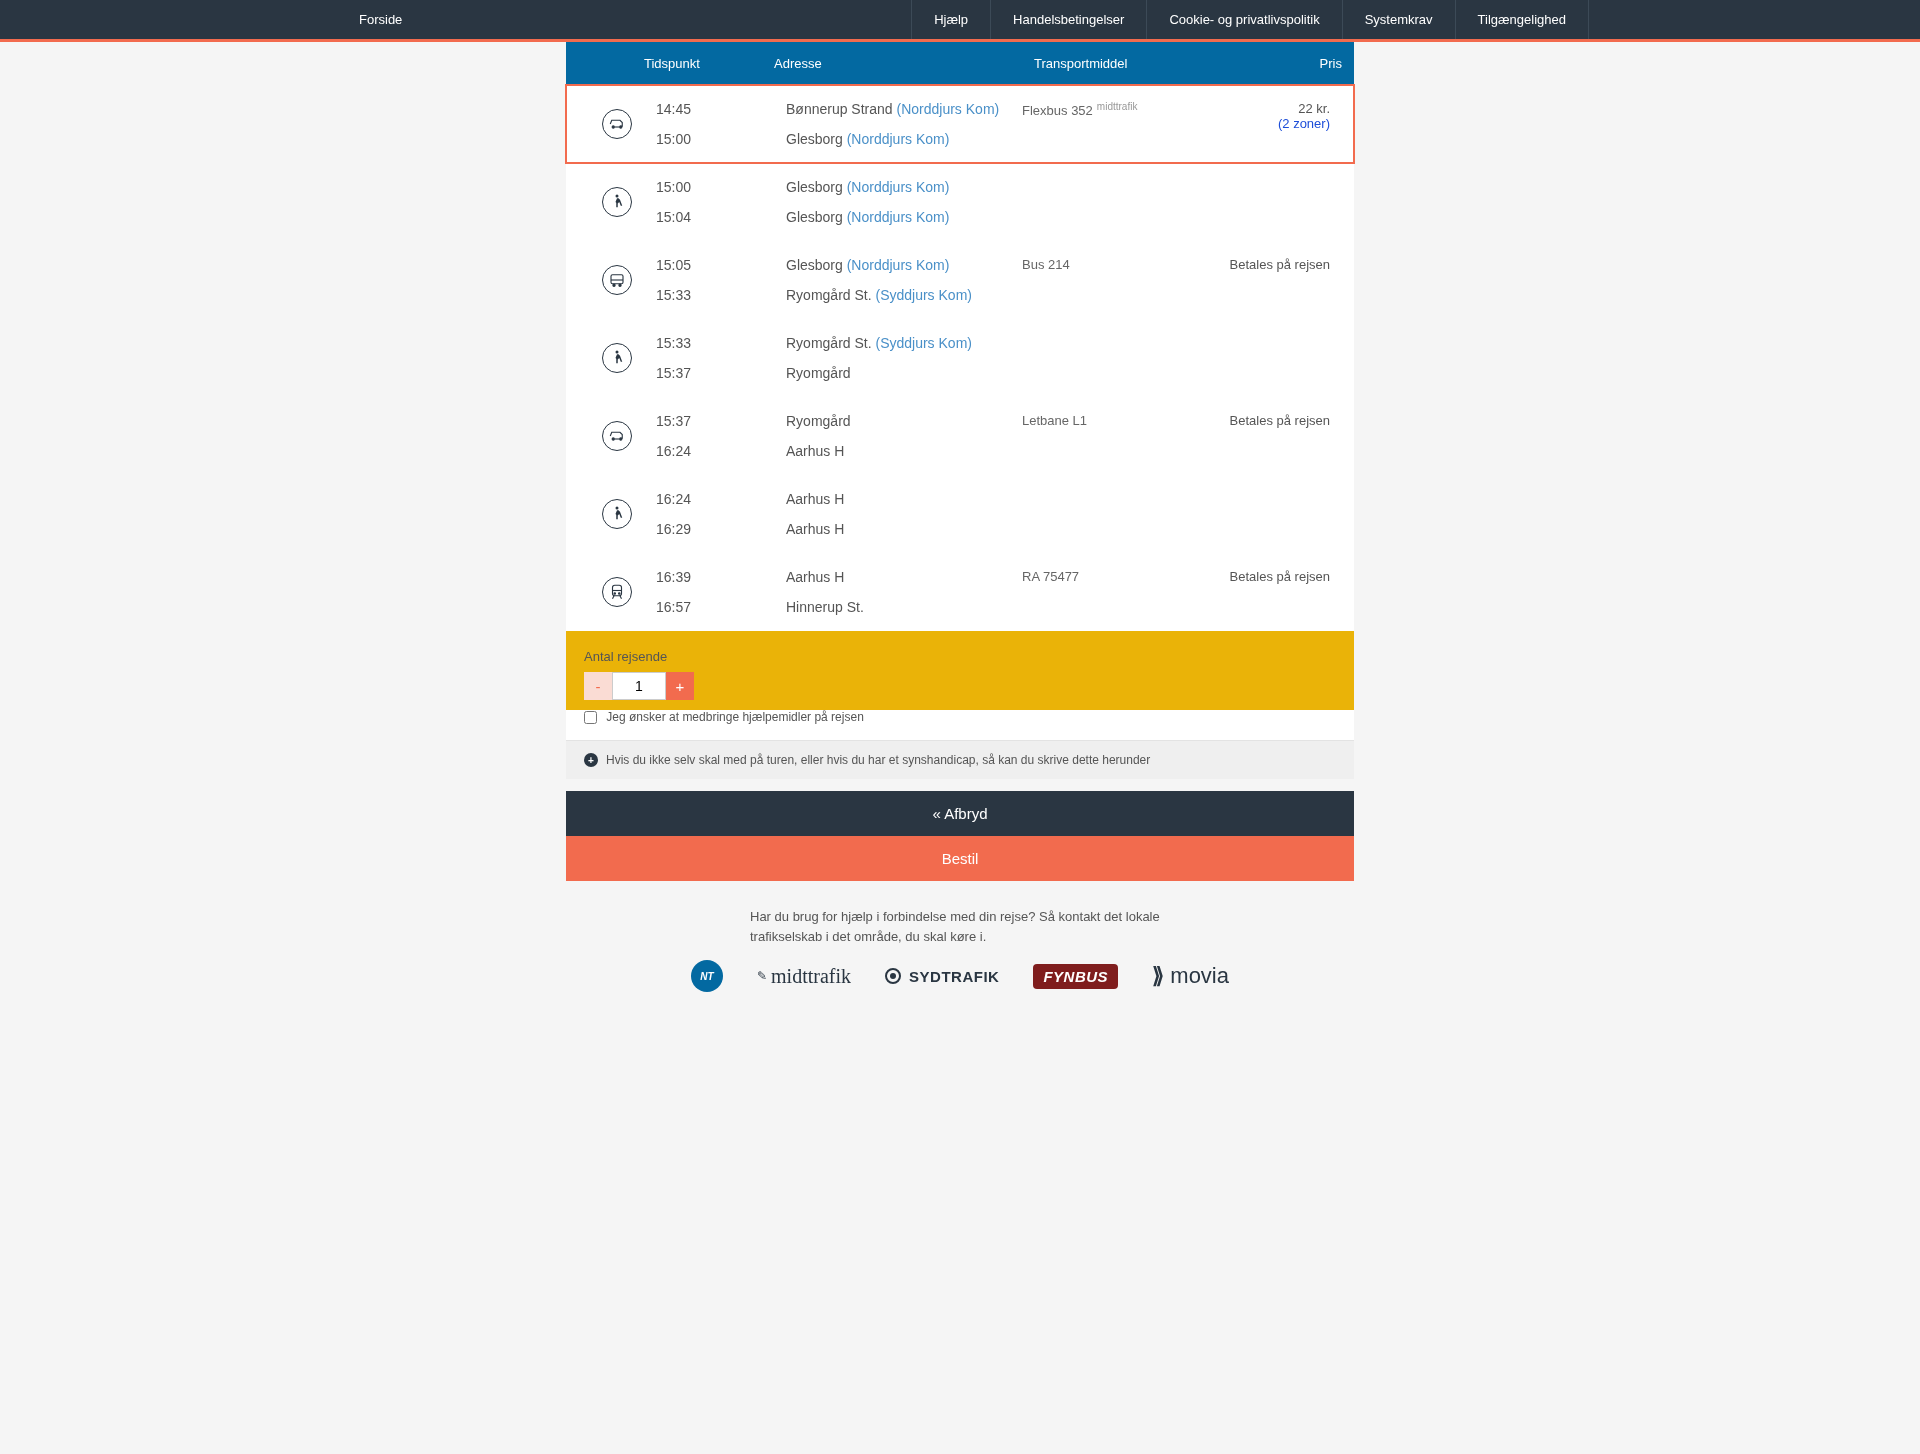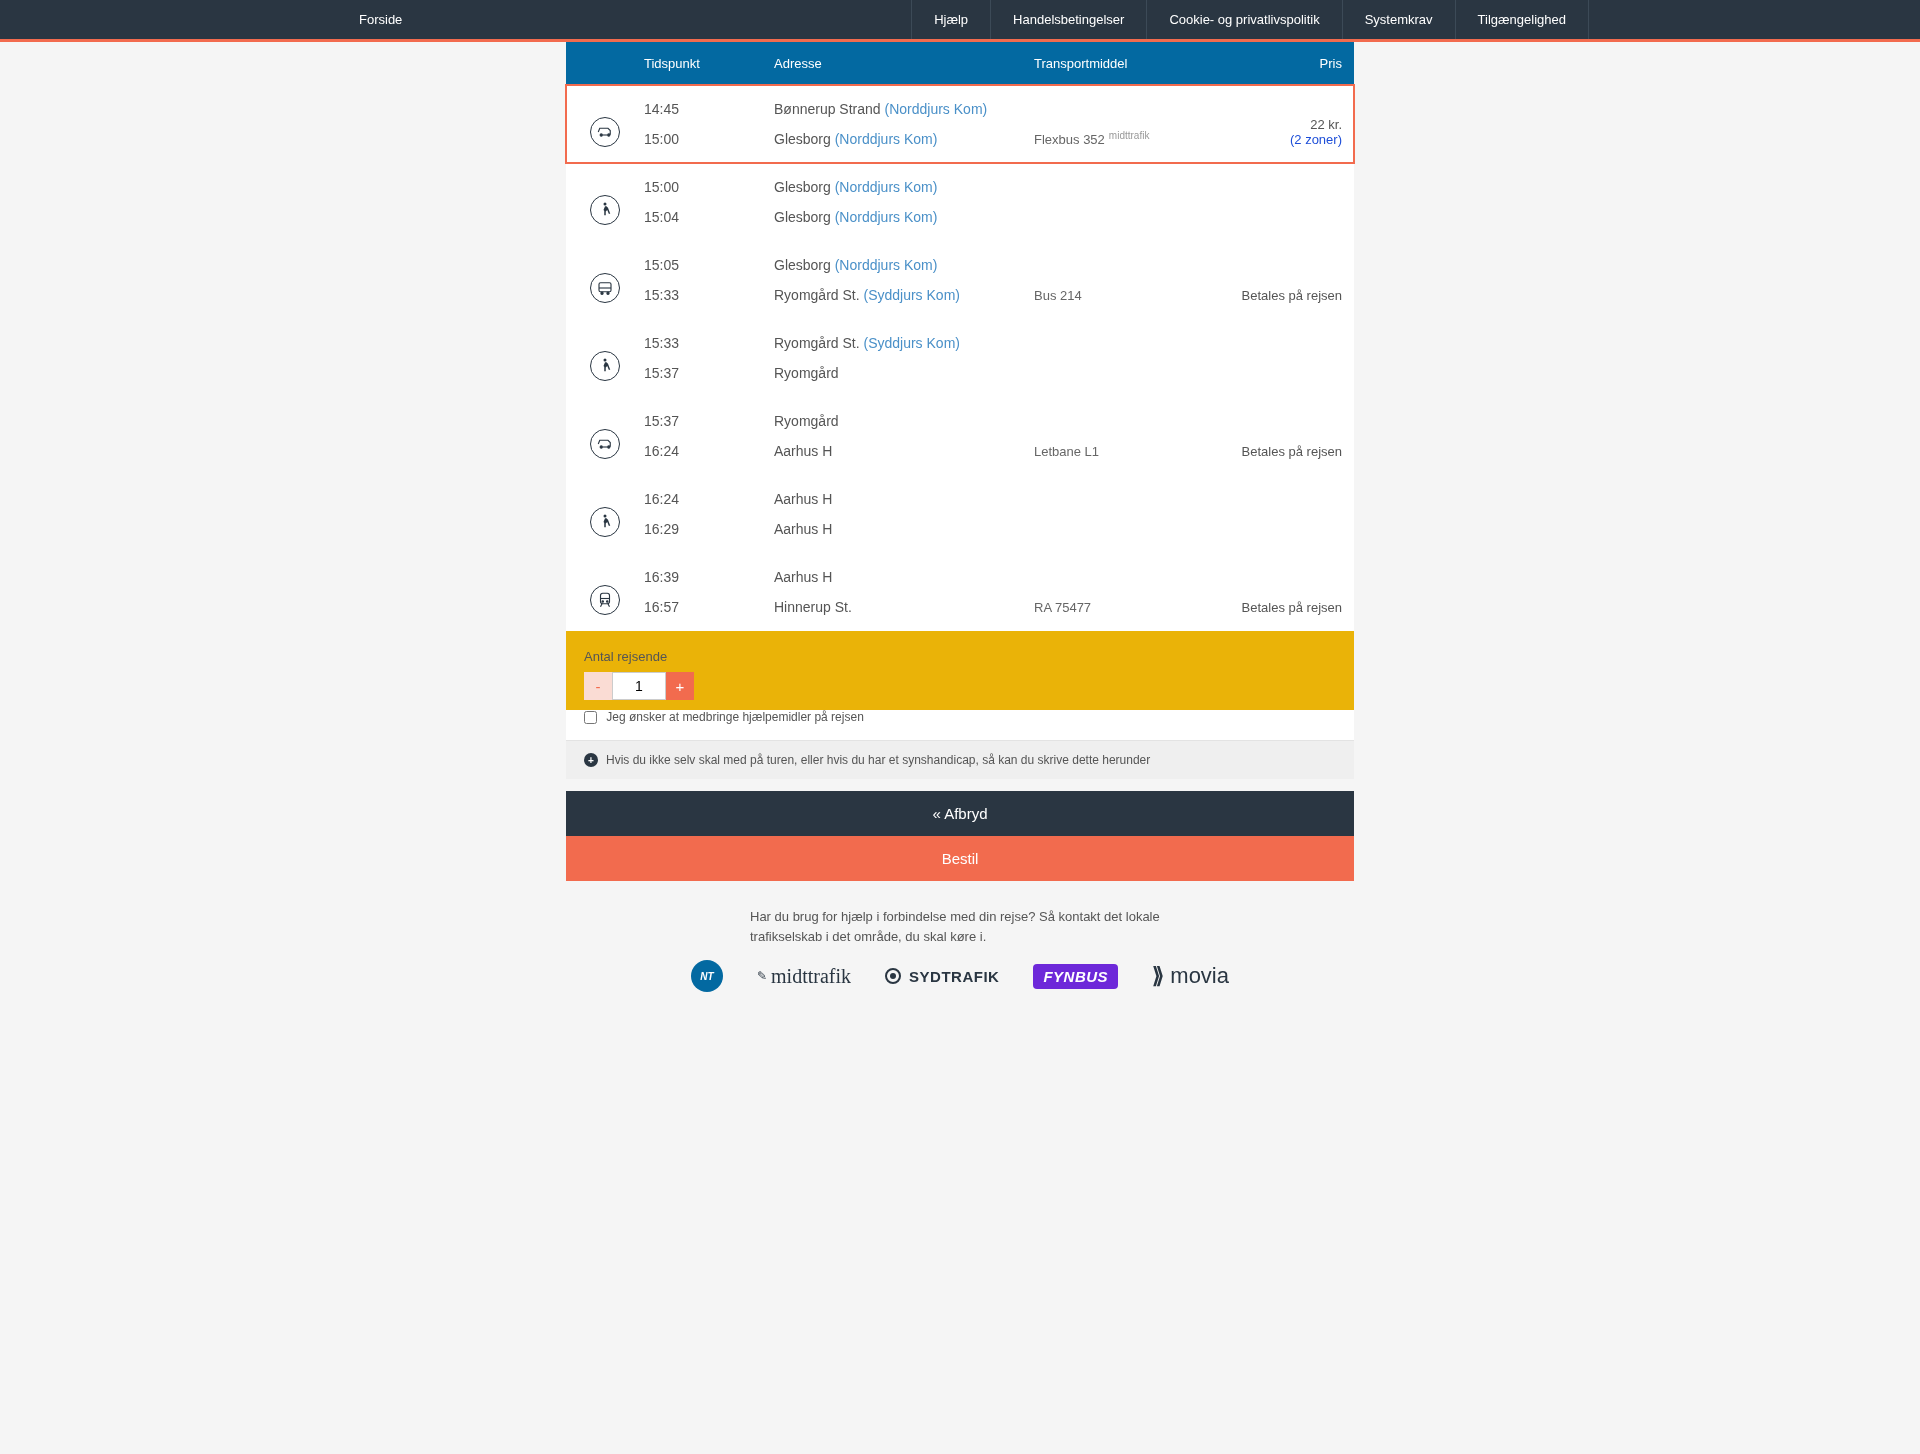--- a/index.html
+++ b/index.html
@@ -11,21 +11,21 @@
 .topbar a:last-child { border-right: 1px solid #3c4a57; }
 .container { max-width: 788px; margin: 0 auto; }
 .date-title { text-align: center; color: #6b7a88; font-size: 22px; font-weight: 400; padding: 32px 0 28px; }
 .table-card { background: #fff; }
 .thead { background: #0369a1; color: #fff; display: flex; padding: 14px 0; font-size: 13px; }
 .col-icon { width: 78px; flex-shrink: 0; }
 .col-time { width: 130px; flex-shrink: 0; }
 .col-addr { flex: 1 1 auto; }
 .col-trans { width: 190px; flex-shrink: 0; }
 .col-price { width: 130px; flex-shrink: 0; text-align: right; padding-right: 12px; }
-.seg { display: flex; padding: 16px 0; align-items: flex-end; }
+.seg { display: flex; padding: 16px 12px; }
 .seg.highlight { outline: 2px solid #f26b4e; outline-offset: -1px; }
 .seg .col-icon { display: flex; align-items: center; justify-content: center; }
 .mode-icon { width: 30px; height: 30px; border: 1.5px solid #2a3642; border-radius: 50%; display: flex; align-items: center; justify-content: center; }
 .mode-icon svg { width: 18px; height: 18px; }
 .seg-stack { display: flex; flex-direction: column; gap: 14px; flex: 1; }
 .seg-line { display: flex; }
 .seg-line .time { width: 130px; flex-shrink: 0; color: #555; }
 .seg-line .addr { flex: 1; color: #555; }
 .addr .loc-main { color: #555; }
 .addr .loc-paren { color: #4a90c8; }
@@ -50,21 +50,21 @@
 .btn-order { background: #f26b4e; color: #fff; }
 .footer-help { color: #555; font-size: 13px; padding: 26px 0 14px; max-width: 420px; margin: 0 auto; line-height: 1.5; }
 .logos { display: flex; justify-content: center; align-items: center; gap: 34px; padding-bottom: 30px; }
 .logo { color: #2a3642; font-weight: 700; font-size: 18px; display: flex; align-items: center; gap: 4px; }
 .logo-nt { background: #0369a1; color: #fff; width: 32px; height: 32px; border-radius: 50%; display: flex; align-items: center; justify-content: center; font-style: italic; font-size: 10px; }
 .logo-midt { font-weight: 400; font-size: 20px; font-family: Georgia, serif; }
 .logo-midt .s { font-size: 12px; vertical-align: super; }
 .logo-syd { font-size: 15px; letter-spacing: 0.5px; }
 .logo-syd .ico { display:inline-block; width:16px; height:16px; border:2px solid #2a3642; border-radius:50%; margin-right:4px; position:relative; }
 .logo-syd .ico::after { content:""; position:absolute; width:6px; height:6px; background:#2a3642; border-radius:50%; top:3px; left:3px; }
-.logo-fyn { background: #6d28d9; color: #fff; padding: 4px 10px; border-radius: 4px; font-size: 15px; font-style: italic; letter-spacing: 0.5px; }
+.logo-fyn { background: #7f1d1d; color: #fff; padding: 4px 10px; border-radius: 4px; font-size: 15px; font-style: italic; letter-spacing: 0.5px; }
 .logo-movia { font-weight: 400; font-size: 22px; }
 .logo-movia .ico { font-weight: 700; margin-right: 2px; }
 </style>
 </head>
 <body>
 
 <div class="topbar">
   <div class="topbar-inner">
     <a href="#">Forside</a>
     <a href="#">Hjælp</a>

